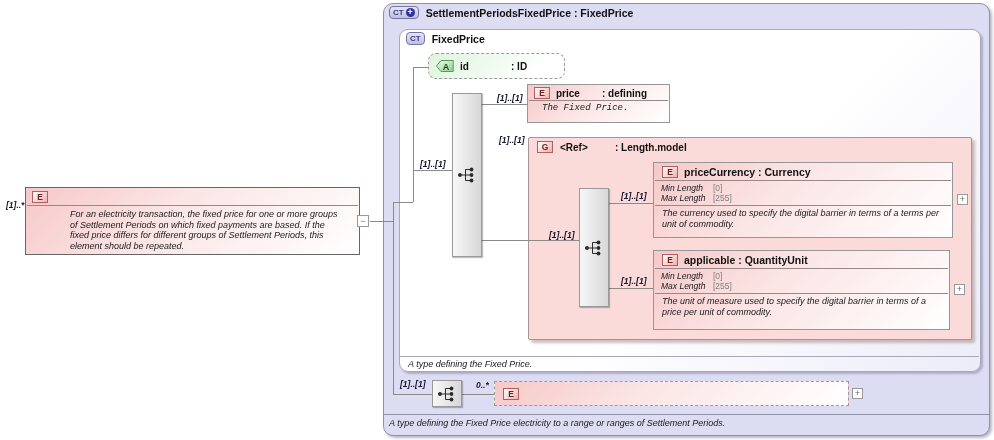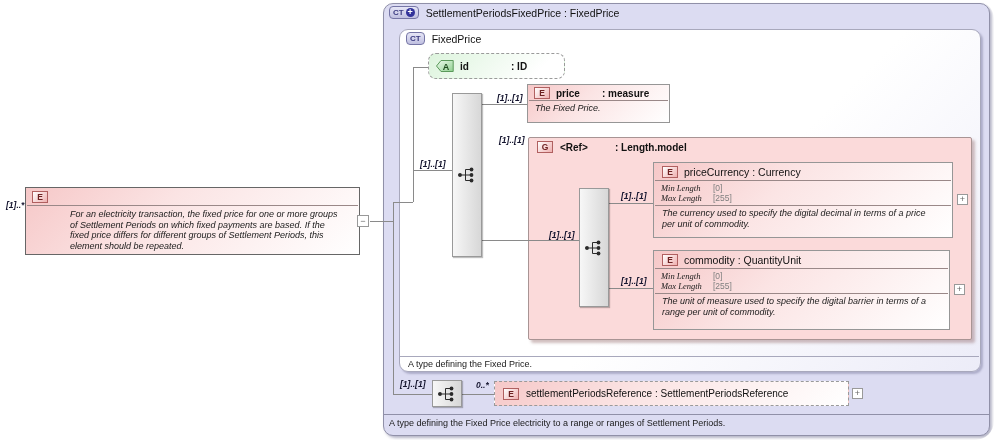--- a/index.html
+++ b/index.html
@@ -1,38 +1,38 @@
 <!DOCTYPE html>
 <html><head>
 <meta charset="utf-8">
 <style>
   * { margin:0; padding:0; box-sizing:border-box; }
   html,body { background:#ffffff; font-family:"Liberation Sans", sans-serif; }
-  #stage { position:relative; width:994px; height:440px; overflow:hidden; background:#ffffff;border-radius:19px; }
+  #stage { position:relative; width:994px; height:440px; overflow:hidden; background:#ffffff; }
 
   
   .outer-box { position:absolute; left:383px; top:3px; width:607px; height:433px;
     background:#dcdcf2; border:1px solid #9090a8; border-radius:10px;
     box-shadow:2px 2px 3px rgba(90,90,130,.45); }
   .inner-ct { position:absolute; left:399px; top:29px; width:582px; height:343px;
     background:linear-gradient(135deg,#ffffff 55%,#ececf8 100%);
     border:1px solid #a8a8bc; border-radius:9px; box-shadow:2px 2px 2px rgba(90,90,130,.35); }
   .group-box { position:absolute; left:528px; top:137px; width:444px; height:203px;
     background:#fbdada; border:1px solid #a89494; border-radius:2px;
     box-shadow:3px 3px 3px rgba(120,70,70,.35); }
 
   
   .hline,.vline { position:absolute; background:#8a8a8a; }
   .hline { height:1px; } .vline { width:1px; }
 
   
   .ebox { position:absolute; background:linear-gradient(135deg,#f6c8c8 0%,#fbe4e4 40%,#ffffff 100%);
     border:1px solid #969696; }
   .ebox .hdr { display:flex; align-items:center; gap:6px; padding:3px 6px 2px 6px; }
-  .title { font-weight:normal; font-size:10.5px; color:#111; white-space:nowrap; }
+  .title { font-weight:bold; font-size:10.5px; color:#111; white-space:nowrap; }
   .divider { border-top:1px solid #9a8888; margin:0 1px; }
   .desc { font-style:italic; font-size:9px; color:#1a1a1a; line-height:10.5px; padding:3px 7px; }
 
   .attr-box { position:absolute; background:linear-gradient(135deg,#ddf4dd 0%,#ffffff 80%);
     border:1px dashed #9a9a9a; border-radius:8px; display:flex; align-items:center; gap:5px; padding:0 6px; }
   .dashed-e { border:1px dashed #9a9a9a; }
 
   .seq-box { position:absolute; background:linear-gradient(to right,#f7f7f7,#d7d7d7);
     border:1px solid #999999; box-shadow:1px 1px 1px rgba(0,0,0,.25);
     display:flex; align-items:center; justify-content:center; }
@@ -46,24 +46,24 @@
     background:linear-gradient(#e6e6f6,#bfbfe0); border:1px solid #7575a5; border-radius:4px; }
   .plus-circle { display:inline-flex; align-items:center; justify-content:center;
     width:9px; height:9px; margin-left:2px; border-radius:50%;
     background:#32329a; color:#ffffff; font-size:9px; font-weight:bold; line-height:9px; }
   .card { position:absolute; font-size:8.5px; font-weight:bold; font-style:italic; color:#14142e; white-space:nowrap; }
 
   .toggle { position:absolute; width:12px; height:12px; background:#ffffff; border:1px solid #999999;
     color:#6a6a6a; font-size:9px; line-height:10px; text-align:center; cursor:pointer; }
 
   .facet-row { display:flex; font-size:8.5px; line-height:10px; padding:0 7px; }
-  .facet-name { font-style:italic; color:#1a1a1a; width:52px;font-family:Liberation Serif, serif; }
+  .facet-name { font-style:italic; color:#1a1a1a; width:52px; }
   .facet-val { color:#808080; }
 
-  .footer-note { position:absolute; font-size:9px; color:#1a1a1a; white-space:nowrap; }
+  .footer-note { position:absolute; font-style:italic; font-size:9px; color:#1a1a1a; white-space:nowrap; }
   .hdr-row { position:absolute; display:flex; align-items:center; gap:8px; }
   .name-col { font-weight:bold; font-size:10px; color:#111; white-space:nowrap; }
 </style>
 </head>
 <body>
 
 <div id="stage">
 
   <div class="outer-box"></div>
   <div class="inner-ct"></div>
@@ -134,24 +134,24 @@
       <circle cx="14.5" cy="14.5" r="1.9" fill="#2a2a2a"></circle>
     </svg>
   </div>
   <div class="card" style="left:420px;top:159px;">[1]..[1]</div>
 
   <div class="card" style="left:497px;top:93px;">[1]..[1]</div>
   <div class="ebox" style="left:527px;top:84px;width:143px;height:39px;">
     <div class="hdr" style="padding:2px 6px 1px 6px;">
       <span class="badge">E</span>
       <span class="name-col" style="width:40px;">price</span>
-      <span class="name-col">: measure</span>
-    </div>
-    <div class="divider"></div>
-    <div class="desc" style="padding:2px 7px;">The Fixed Price.</div>
+      <span class="name-col">: defining</span>
+    </div>
+    <div class="divider"></div>
+    <div class="desc" style="padding:2px 14px;font-family:Liberation Mono, monospace;">The Fixed Price.</div>
   </div>
 
   <div class="card" style="left:499px;top:135px;">[1]..[1]</div>
   <div class="hdr-row" style="left:537px;top:141px;gap:7px;">
     <span class="badge">G</span>
     <span class="name-col" style="width:48px;">&lt;Ref&gt;</span>
     <span class="name-col">: Length.model</span>
   </div>
   <div class="card" style="left:549px;top:230px;">[1]..[1]</div>
 
@@ -180,43 +180,43 @@
       <div class="facet-row">
         <span class="facet-name">Min Length</span>
         <span class="facet-val">[0]</span>
       </div>
       <div class="facet-row">
         <span class="facet-name">Max Length</span>
         <span class="facet-val">[255]</span>
       </div>
     </div>
     <div class="divider"></div>
-    <div class="desc" style="padding:2px 8px;width:295px;">The currency used to specify the digital decimal in terms of a price per unit of commodity.</div>
+    <div class="desc" style="padding:2px 8px;width:295px;">The currency used to specify the digital barrier in terms of a terms per unit of commodity.</div>
   </div>
   <div class="toggle" style="left:957px;top:194px;width:11px;height:11px;line-height:9px;">+</div>
 
   <div class="card" style="left:621px;top:276px;">[1]..[1]</div>
   <div class="ebox" style="left:653px;top:250px;width:297px;height:80px;">
     <div class="hdr" style="padding:3px 8px 2px 8px;">
       <span class="badge">E</span>
-      <span class="title">commodity : QuantityUnit</span>
+      <span class="title">applicable : QuantityUnit</span>
     </div>
     <div class="divider"></div>
     <div style="padding:2px 0;">
       <div class="facet-row">
         <span class="facet-name">Min Length</span>
         <span class="facet-val">[0]</span>
       </div>
       <div class="facet-row">
         <span class="facet-name">Max Length</span>
         <span class="facet-val">[255]</span>
       </div>
     </div>
     <div class="divider"></div>
-    <div class="desc" style="padding:2px 8px;width:292px;">The unit of measure used to specify the digital barrier in terms of a range per unit of commodity.</div>
+    <div class="desc" style="padding:2px 8px;width:292px;">The unit of measure used to specify the digital barrier in terms of a price per unit of commodity.</div>
   </div>
   <div class="toggle" style="left:954px;top:284px;width:11px;height:11px;line-height:9px;">+</div>
 
   <div class="hline" style="left:400px;top:356px;width:579px;background:#a8a8bc;"></div>
   <div class="footer-note" style="left:408px;top:359px;">A type defining the Fixed Price.</div>
 
   <div class="card" style="left:400px;top:379px;">[1]..[1]</div>
   <div class="seq-box" style="left:432px;top:380px;width:30px;height:27px;">
     <svg width="20" height="18" viewBox="0 0 20 18">
       <line x1="1" y1="9" x2="8.5" y2="9" stroke="#2a2a2a"></line>
@@ -226,20 +226,19 @@
       <line x1="8.5" y1="9" x2="13.5" y2="9" stroke="#2a2a2a"></line>
       <line x1="8.5" y1="14.5" x2="13.5" y2="14.5" stroke="#2a2a2a"></line>
       <circle cx="14.5" cy="3.5" r="1.9" fill="#2a2a2a"></circle>
       <circle cx="14.5" cy="9" r="1.9" fill="#2a2a2a"></circle>
       <circle cx="14.5" cy="14.5" r="1.9" fill="#2a2a2a"></circle>
     </svg>
   </div>
   <div class="card" style="left:476px;top:380px;">0..*</div>
   <div class="ebox dashed-e" style="left:494px;top:381px;width:355px;height:25px;display:flex;align-items:center;gap:7px;padding:0 8px;">
     <span class="badge">E</span>
-    <span class="title" style="font-size:10px;">settlementPeriodsReference : SettlementPeriodsReference</span>
   </div>
   <div class="toggle" style="left:852px;top:388px;width:11px;height:11px;line-height:9px;">+</div>
 
   <div class="hline" style="left:384px;top:414px;width:605px;background:#9090a8;"></div>
   <div class="footer-note" style="left:389px;top:418px;">A type defining the Fixed Price electricity to a range or ranges of Settlement Periods.</div>
 
 </div>
 
 </body></html>

